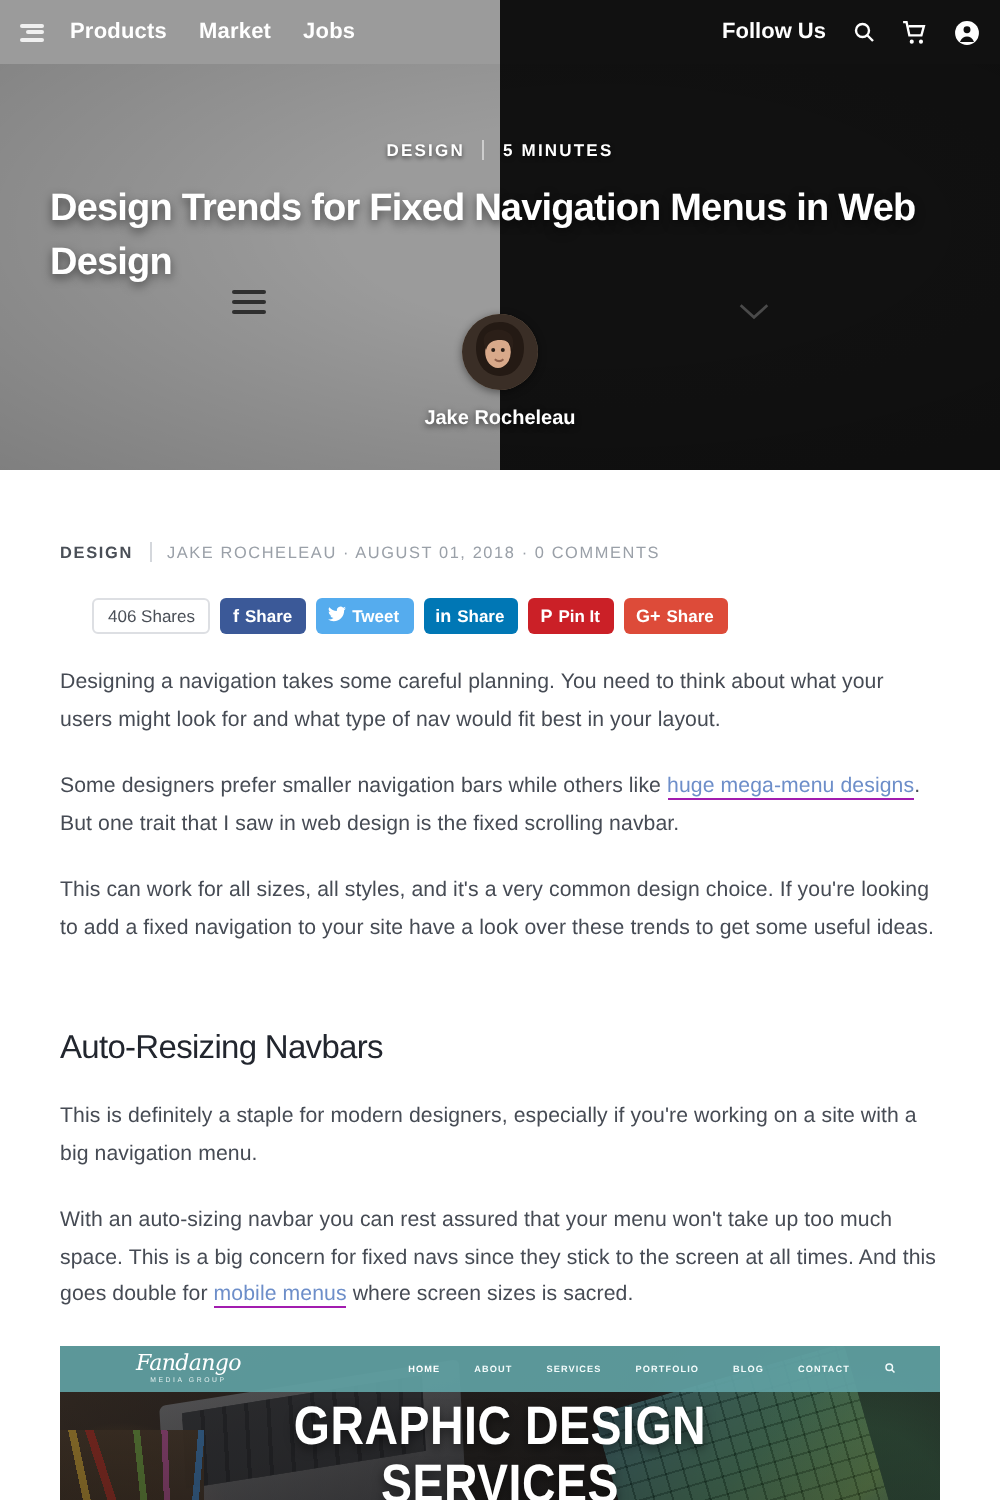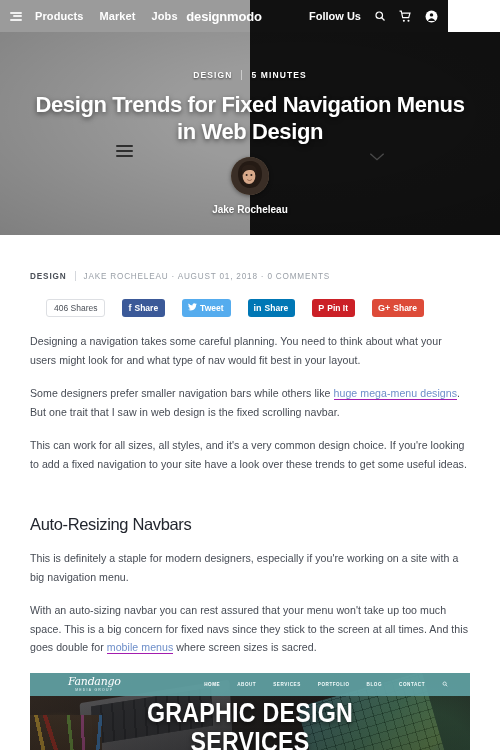--- a/index.html
+++ b/index.html
@@ -8,21 +8,21 @@
     background: #ffffff;
     font-family: "Liberation Sans", sans-serif;
     overflow: hidden;
   }
   .page { position: relative; width: 500px; height: 750px; overflow: hidden; }
 
   
   .topbar {
     position: relative;
     height: 32px;
-    width: 448px;
+    width: 500px;
     display: flex;
     align-items: center;
     background: #111111;
     overflow: hidden;
   }
   .topbar-grayhalf {
     position: absolute;
     left: 0; top: 0; width: 250px; height: 32px;
     background: #9b9b9b;
   }
@@ -86,22 +86,21 @@
   .hero-meta {
     display:flex; align-items:center; gap: 9px;
     font-size: 8.5px; font-weight: bold; letter-spacing: 1.1px;
     color: #ffffff;
     text-shadow: 0 1px 2px rgba(0,0,0,.55);
   }
   .hero-meta .divider { width:1px; height:10px; background: rgba(255,255,255,.5); display:block; }
   .hero-title {
     margin-top: 11px;
     width: 450px;
-    text-align: center;
-    font-size: 22px; line-height: 27px;
+    font-size: 19px; line-height: 27px;
     font-weight: bold; color: #ffffff;
     letter-spacing: -.4px;
     text-shadow: 0 2px 5px rgba(0,0,0,.5);
   }
   .hero-avatar {
     margin-top: 12px;
     width: 38px; height: 38px; border-radius: 50%;
     overflow:hidden; position: relative;
     background: #6b5a4a;
     box-shadow: 0 1px 4px rgba(0,0,0,.45);
@@ -127,21 +126,21 @@
   .article { padding: 0 30px; }
   .post-meta {
     display:flex; align-items:center; gap:8px;
     margin-top: 36px;
     font-size: 8.2px; letter-spacing: .85px; font-weight: bold;
   }
   .post-meta .cat { color: #4a4f57; }
   .post-meta .bar { width:1px; height:10px; background:#d4d7dc; }
   .post-meta .rest { color: #9aa0a8; font-weight: normal; letter-spacing:.8px; }
 
-  .share-row { display:flex; align-items:center; gap:17px; margin-top: 18px; padding-left: 16px; }
+  .share-row { display:flex; align-items:center; gap:5px; margin-top: 18px; padding-left: 16px; }
   .share-count {
     border: 1px solid #dddfe3; border-radius: 3px;
     padding: 3px 7px; font-size: 8.5px; color: #4a4f57;
     background: #fff; white-space: nowrap;
   }
   .share-btn {
     display:flex; align-items:center; gap:3px;
     color:#fff; font-size: 8.5px; font-weight: bold;
     padding: 4px 7px 4px 6px; border-radius: 3px; cursor: pointer;
     white-space: nowrap;
@@ -265,23 +264,20 @@
     <div class="topbar-inner">
       <div class="hamburger-small">
         <i></i>
           <i></i>
           <i></i>
       </div>
       <div class="nav-links">
         <span class="nav-link">Products</span>
         <span class="nav-link">Market</span>
         <span class="nav-link">Jobs</span>
-      </div>
-      <div class="brand">
-        <span>designmodo</span>
       </div>
       <div class="topbar-right">
         <span class="follow">Follow Us</span>
         <span class="ico">
           <svg width="12" height="12" viewBox="0 0 24 24" fill="none" stroke="#ffffff" stroke-width="2.4">
             <circle cx="10.5" cy="10.5" r="6.5"></circle>
               <line x1="15.5" y1="15.5" x2="21" y2="21"></line>
           </svg>
         </span>
         <span class="ico">

